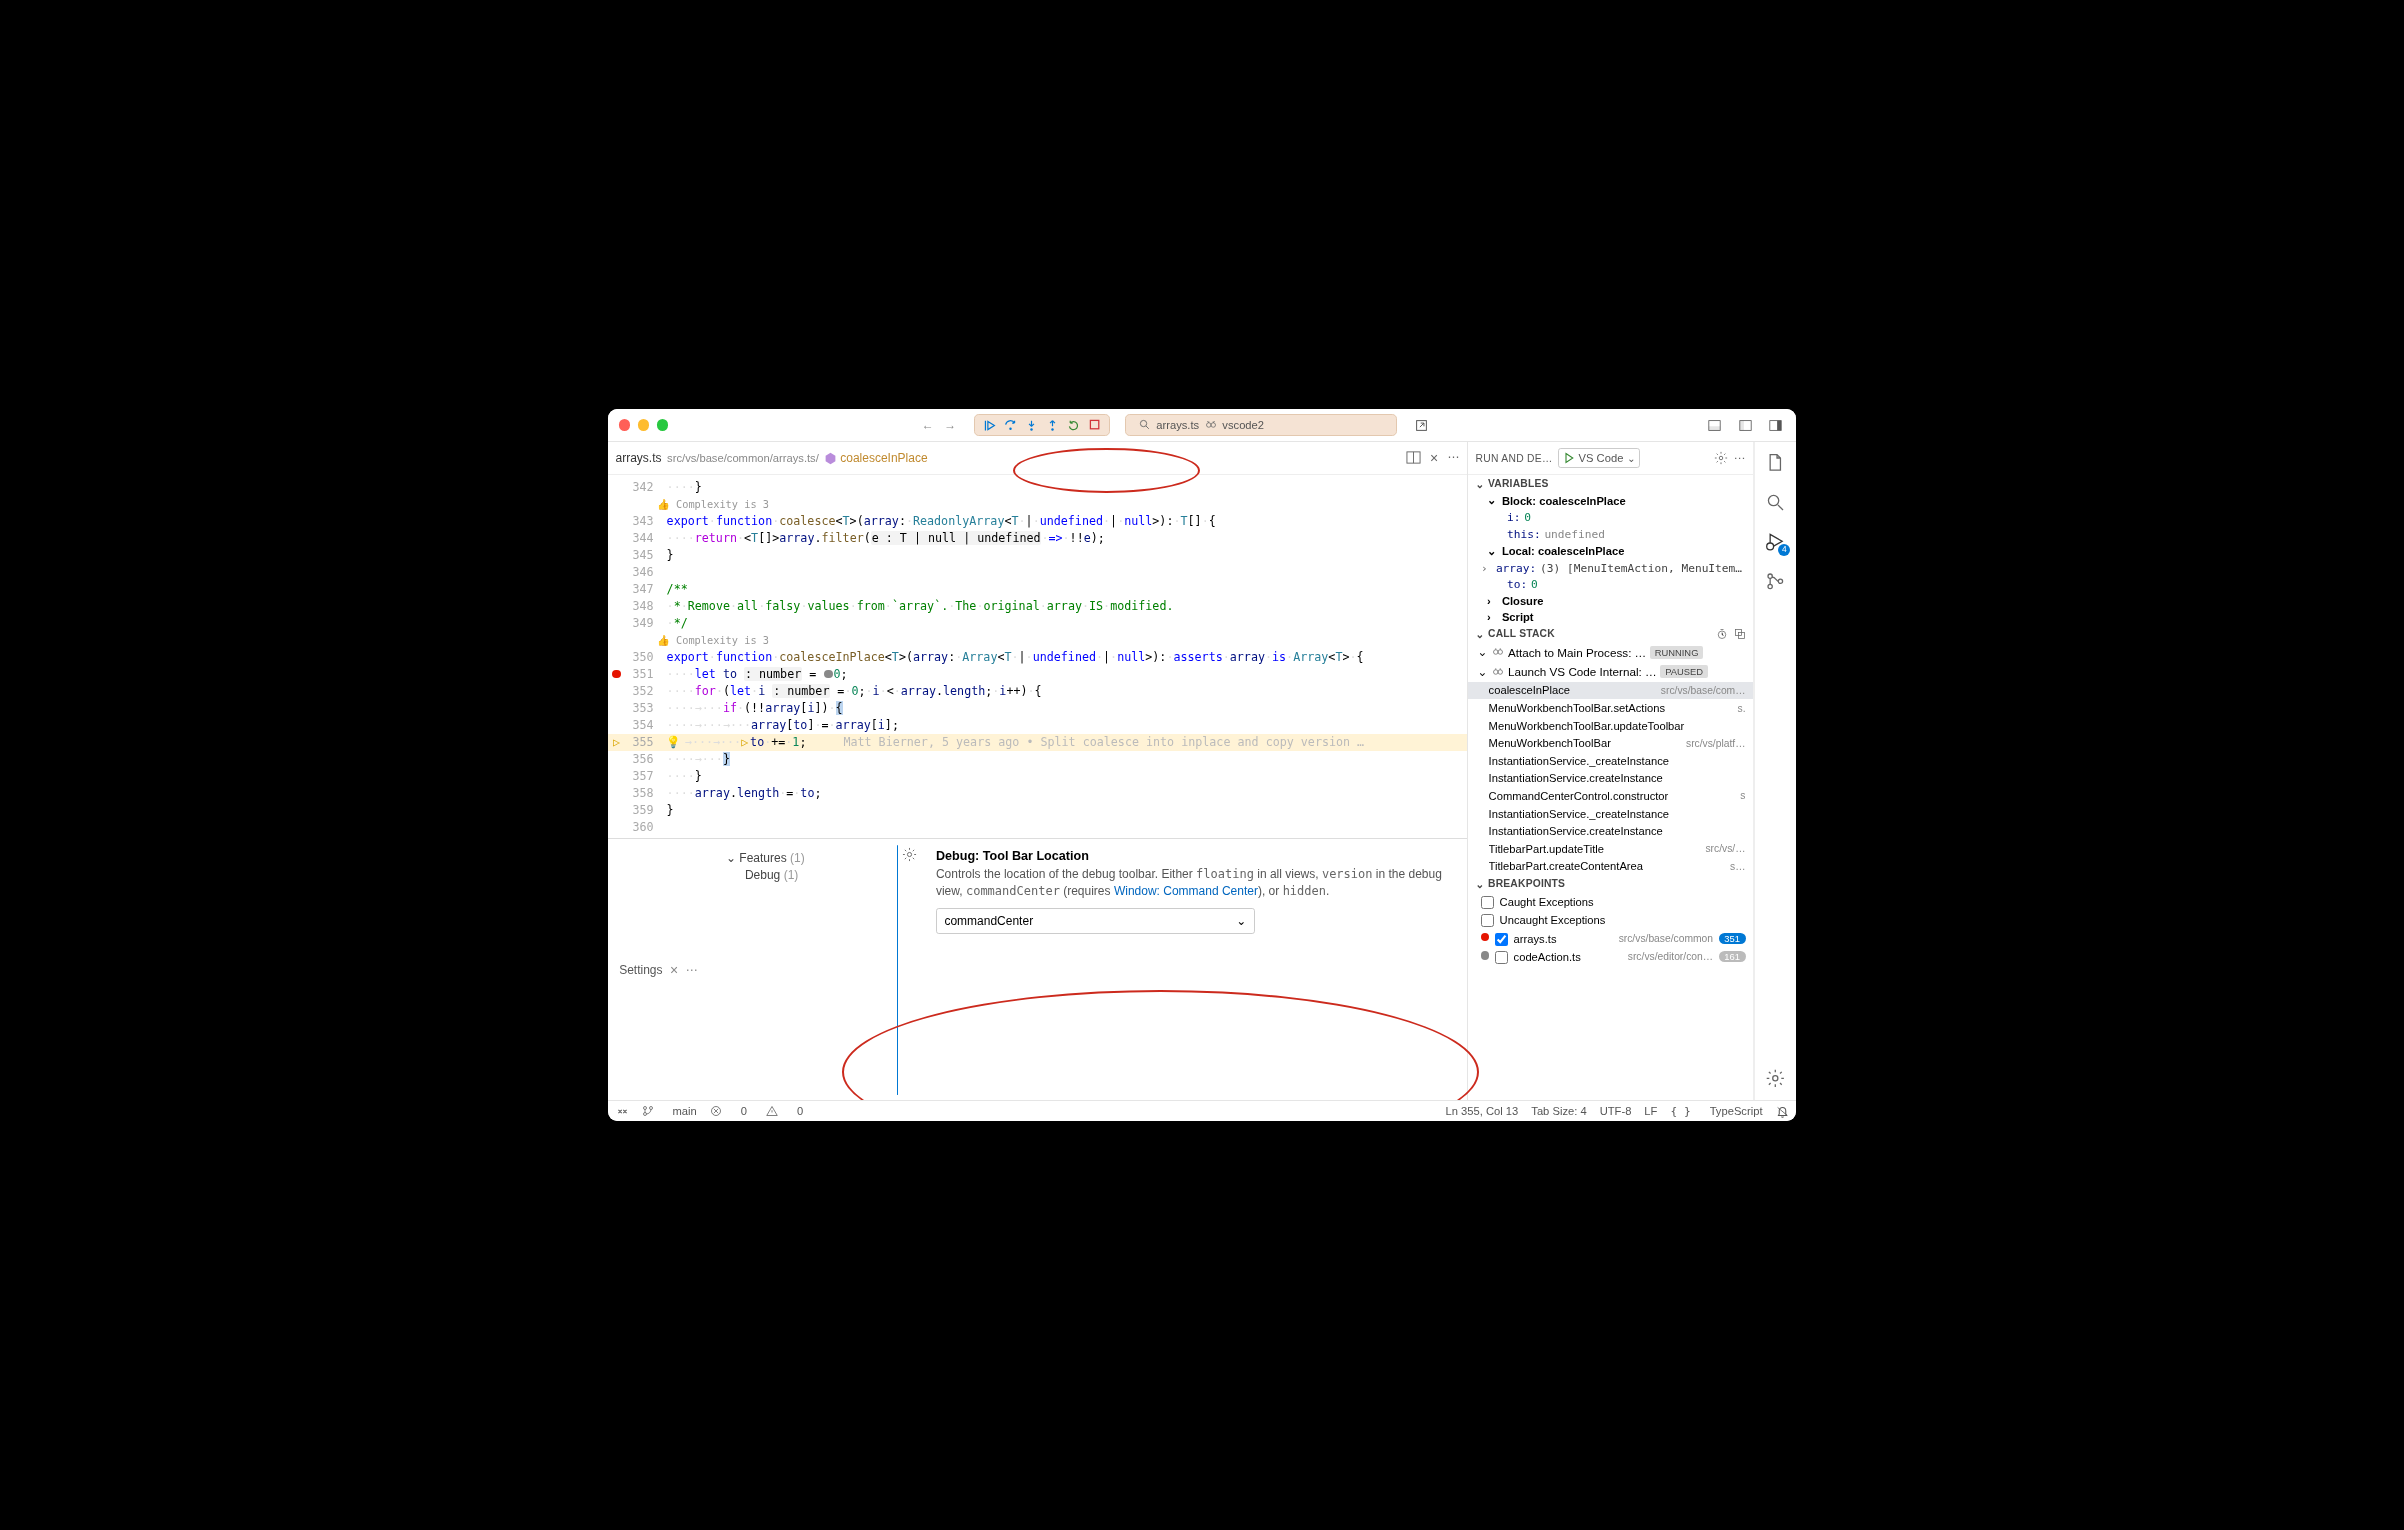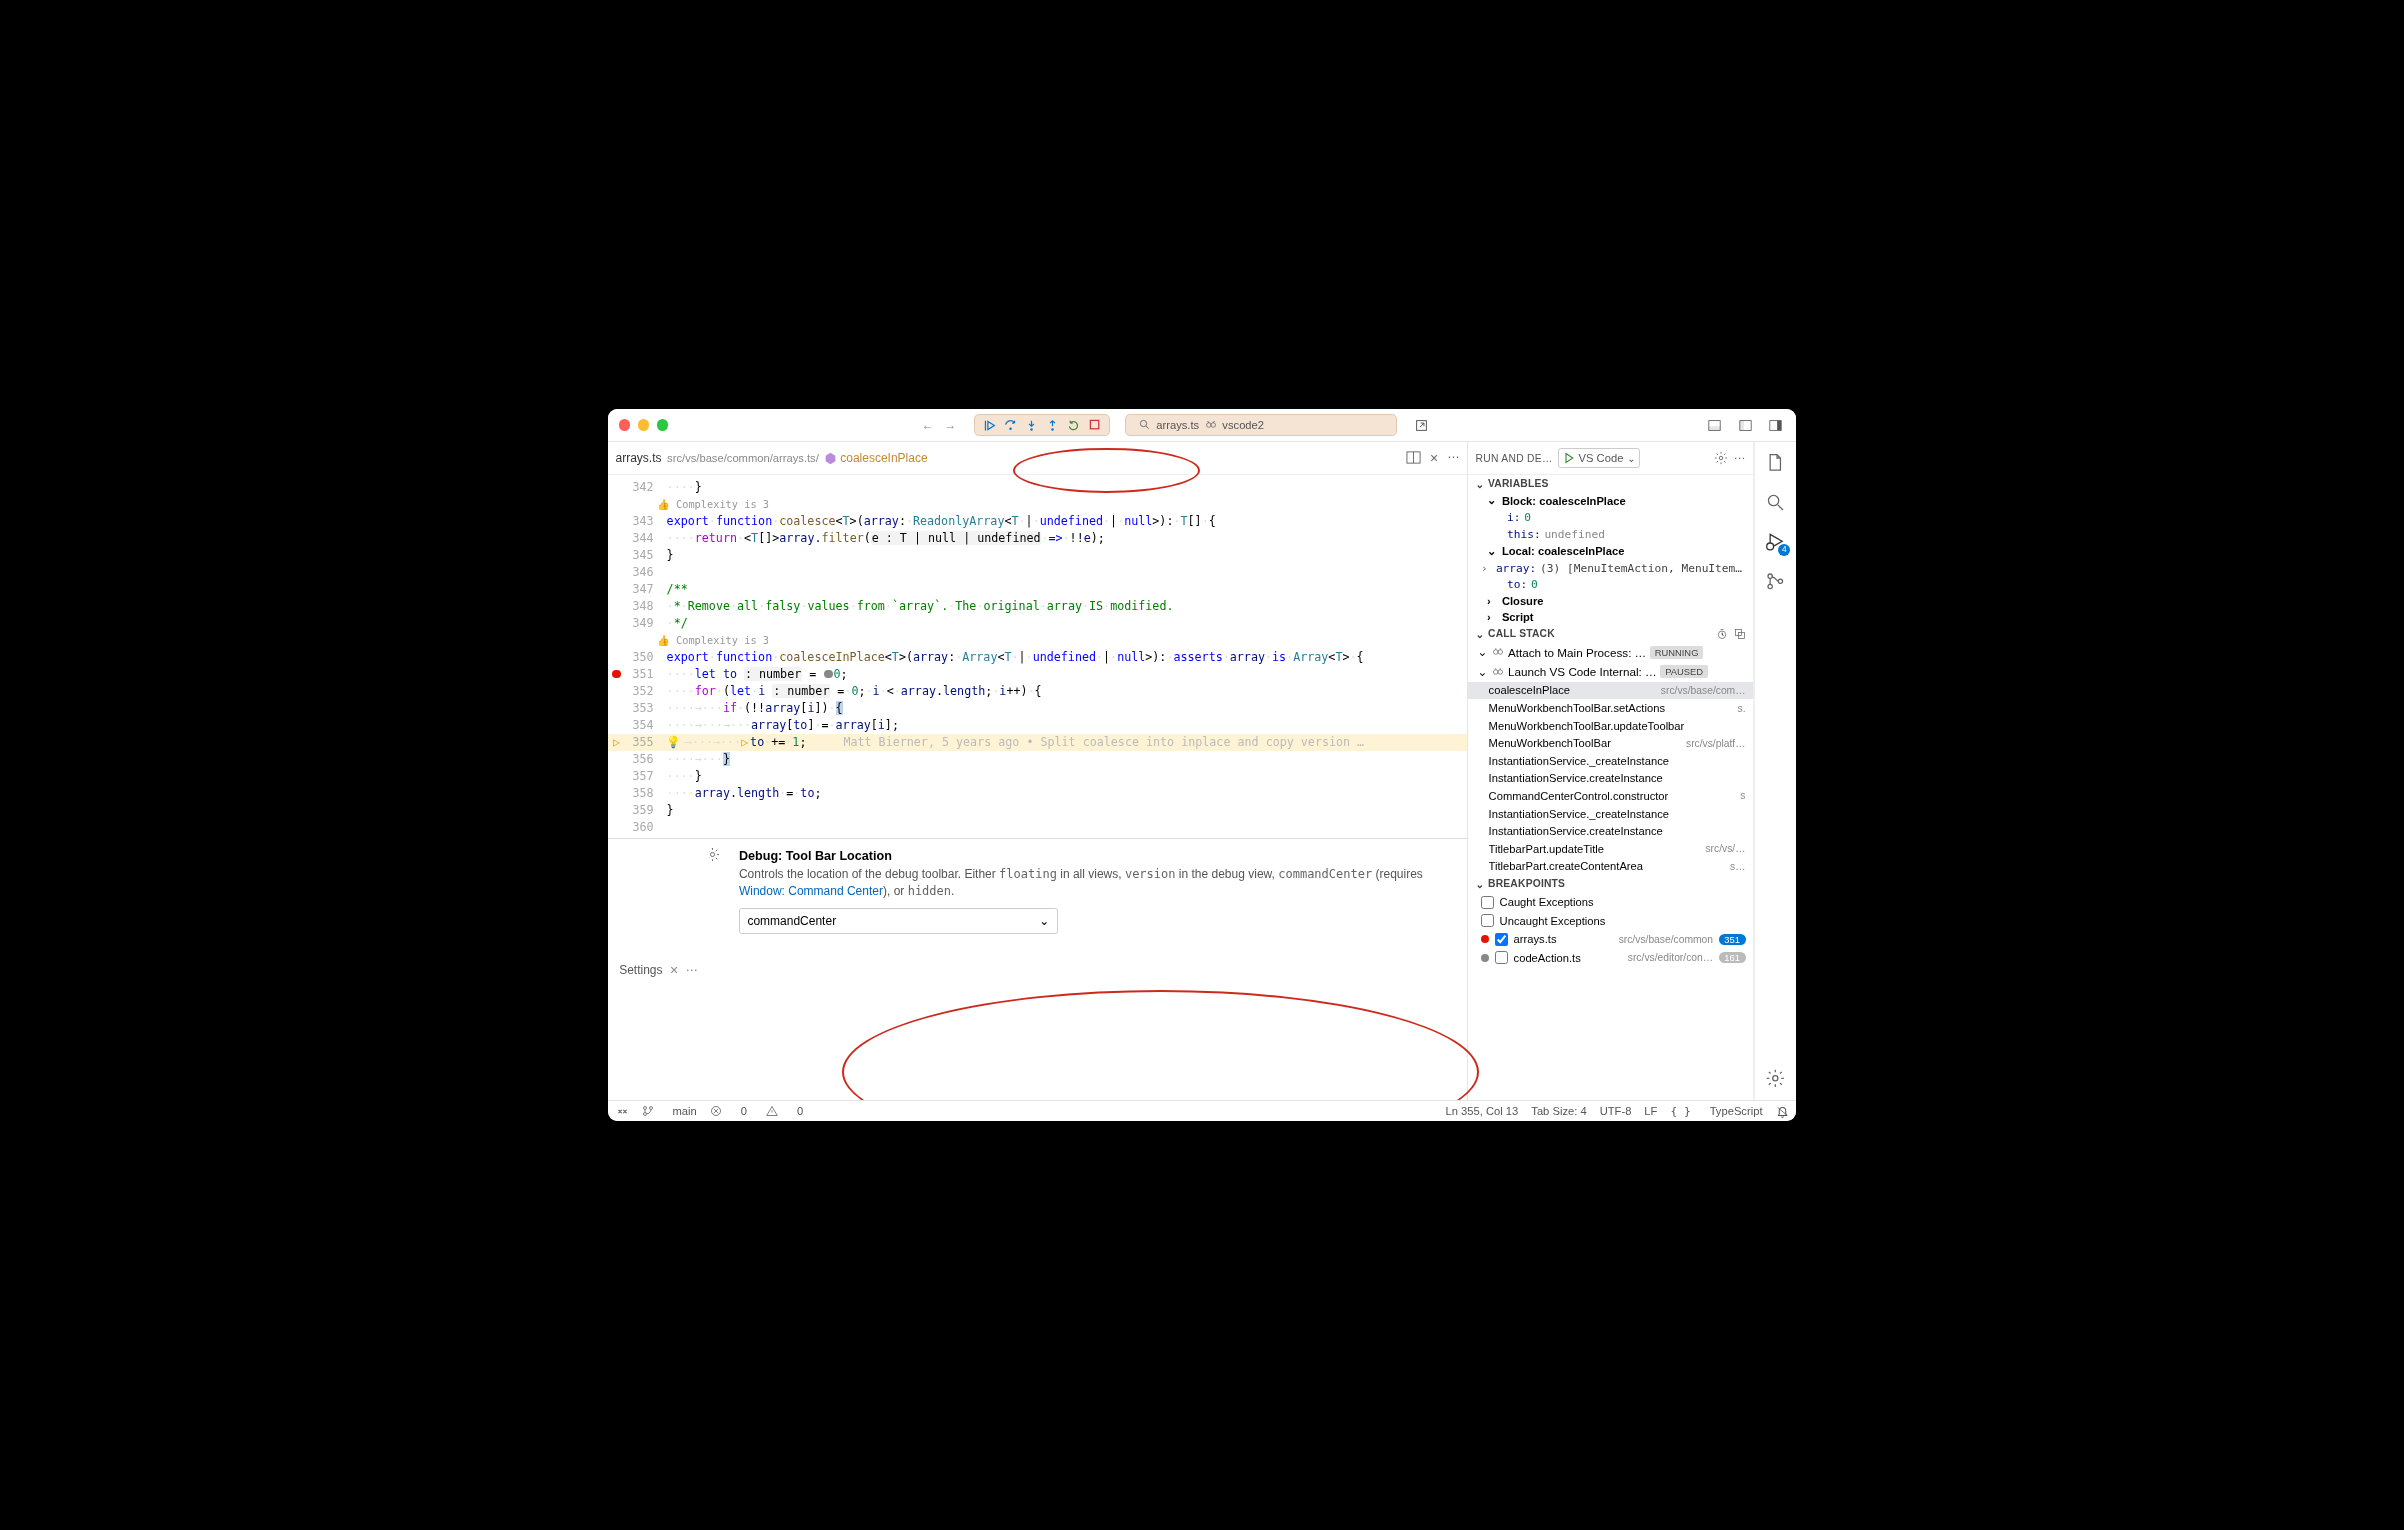--- a/index.html
+++ b/index.html
@@ -157,21 +157,21 @@
 .vrow .twist { color:#666; width:11.2px; margin-left:-15px;}
 .scope { padding:1.9px 7.5px 1.9px 19px; font-weight:600; font-size:11.2px; display:flex; gap:3.7px; align-items:center;}
 .scope .twist { width:11.2px;}
 .cs-row { display:flex; align-items:center; padding:2.8px 7.5px 2.8px 20.6px; gap:5.6px; font-size:11.2px;}
 .cs-row .cname { flex:1; white-space:nowrap; overflow:hidden; text-overflow:ellipsis;}
 .cs-row .cpath { color:#888; font-size:10.3px; white-space:nowrap; overflow:hidden; text-overflow:ellipsis; max-width:89px;}
 .cs-row.sel { background:#e4e6ea;}
 .cs-status { background:#ddd; color:#444; font-size:9.4px; padding:0.9px 4.7px; border-radius:1.9px;}
 .cs-head { display:flex; align-items:center; padding:2.8px 7.5px 2.8px 9.4px; gap:3.7px;}
 .cs-head .twist{width:11.2px;}
-.bp-row { display:flex; align-items:center; padding:2.8px 7.5px 2.8px 13px; gap:5.6px; font-size:11.2px;}
+.bp-row { display:flex; align-items:flex-start; padding:2.8px 7.5px 2.8px 13px; gap:5.6px; font-size:11.2px;}
 .bp-row input[type=checkbox]{ width:13px; height:13px;}
 .bp-row .bpdot{ width:8.4px;height:8.4px;border-radius:50%;}
 .bp-row .bpname{flex:1; white-space:nowrap; overflow:hidden;}
 .bp-row .bppath{color:#888; font-size:10.3px; white-space:nowrap; overflow:hidden; text-overflow:ellipsis; max-width:112px;}
 .bp-badge{ background:#bbb; color:#fff; font-size:9.4px; padding:0 5.6px; border-radius:7.5px;}
 .bp-badge.blue{background:#0078d4;}
 
 .statusbar { height:20.6px; background:#fff; border-top:0.9px solid #e5e5e5; display:flex; align-items:center; padding:0 7.5px; gap:13px; font-size:11.2px; color:#555;}
 .statusbar .item{display:flex; align-items:center; gap:19px;}
 .statusbar .spacer{flex:1;}
@@ -316,20 +316,31 @@
         <div class="line"><div class="gutter-glyph"></div><div class="gutter-ln">360</div><div class="code"></div></div>
       </div>
 
       <div class="settings-panel">
         <div class="sp-header">
           <span class="sp-title">Settings</span>
           <span style="font-size:14px;color:#888;">×</span>
           <span style="color:#888;">⋯</span>
         </div>
         <div class="sp-body">
+          <div class="sp-tree">
+            <div class="tnode">
+              <span style="display:inline-block;transform:rotate(0);">⌄</span>
+              <span>Features</span>
+              <span class="count">(1)</span>
+            </div>
+            <div class="tnode child">
+              <span>Debug</span>
+              <span class="count">(1)</span>
+            </div>
+          </div>
           <div class="sp-setting" style="position:relative;">
             <span class="gear">
                 <svg width="15" height="15" viewBox="0 0 16 16">
                   <circle cx="8" cy="8" r="2.2" fill="none" stroke="#666"></circle>
                   <path stroke="#666" fill="none" d="M8 1v2M8 13v2M1 8h2M13 8h2M3 3l1.5 1.5M11.5 11.5L13 13M13 3l-1.5 1.5M4.5 11.5L3 13"></path>
                 </svg>
               </span>
             <div class="sp-setting-inner">
               <div class="indic" style="left:-9.4px;"></div>
               <h4>Debug: Tool Bar Location</h4>

